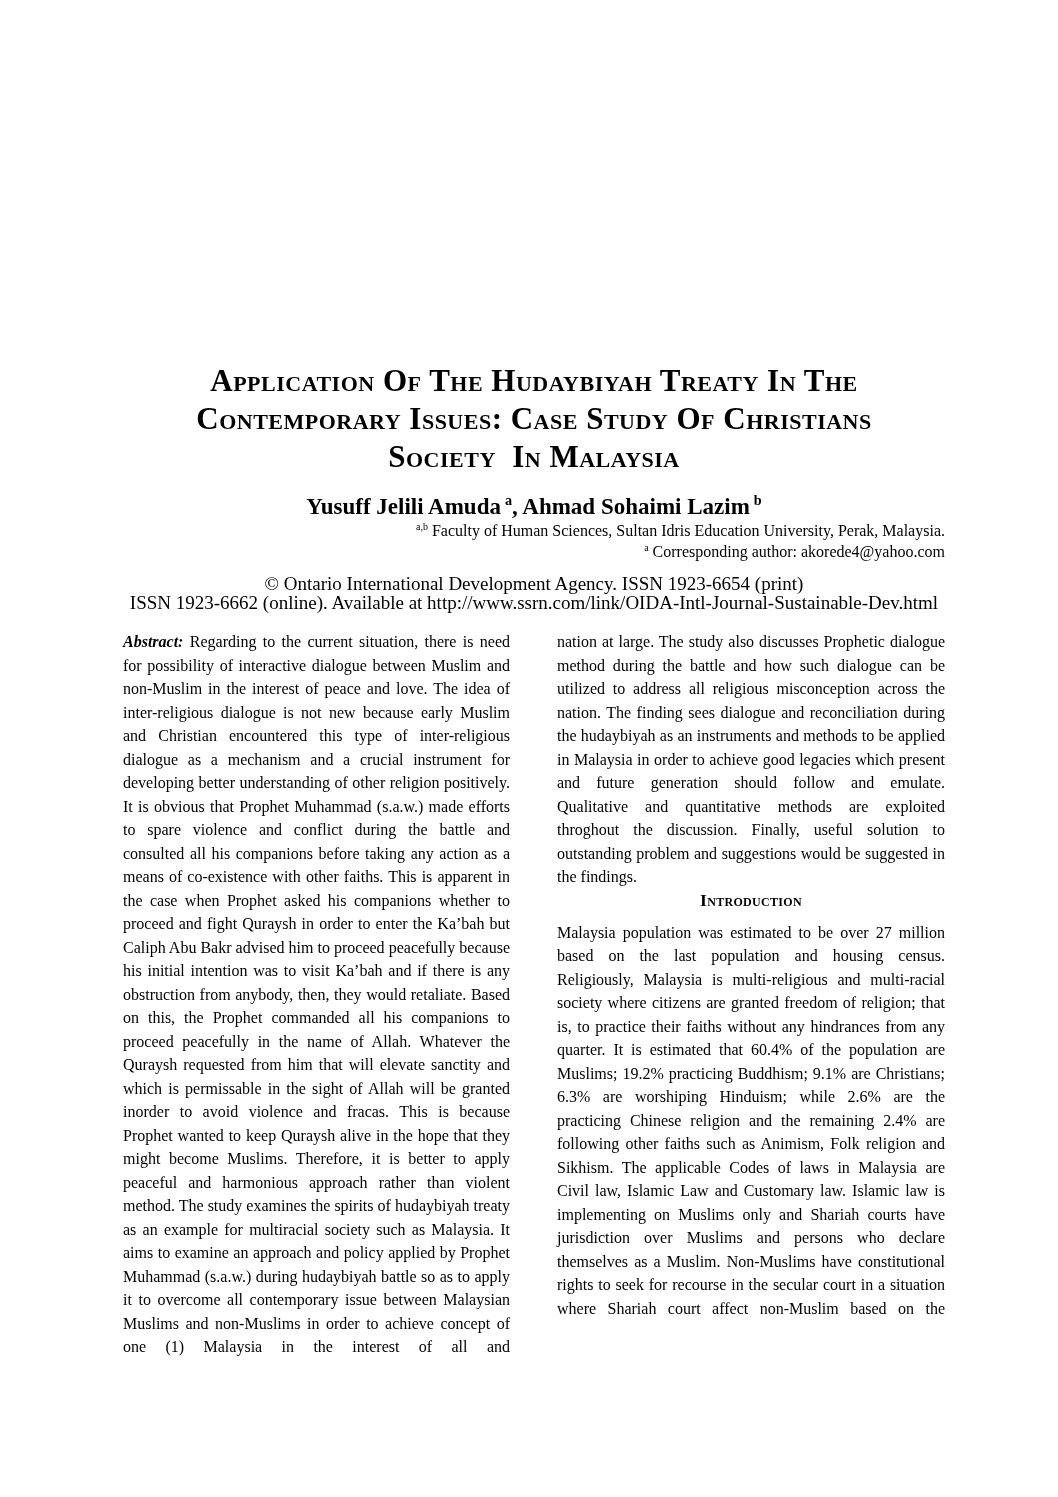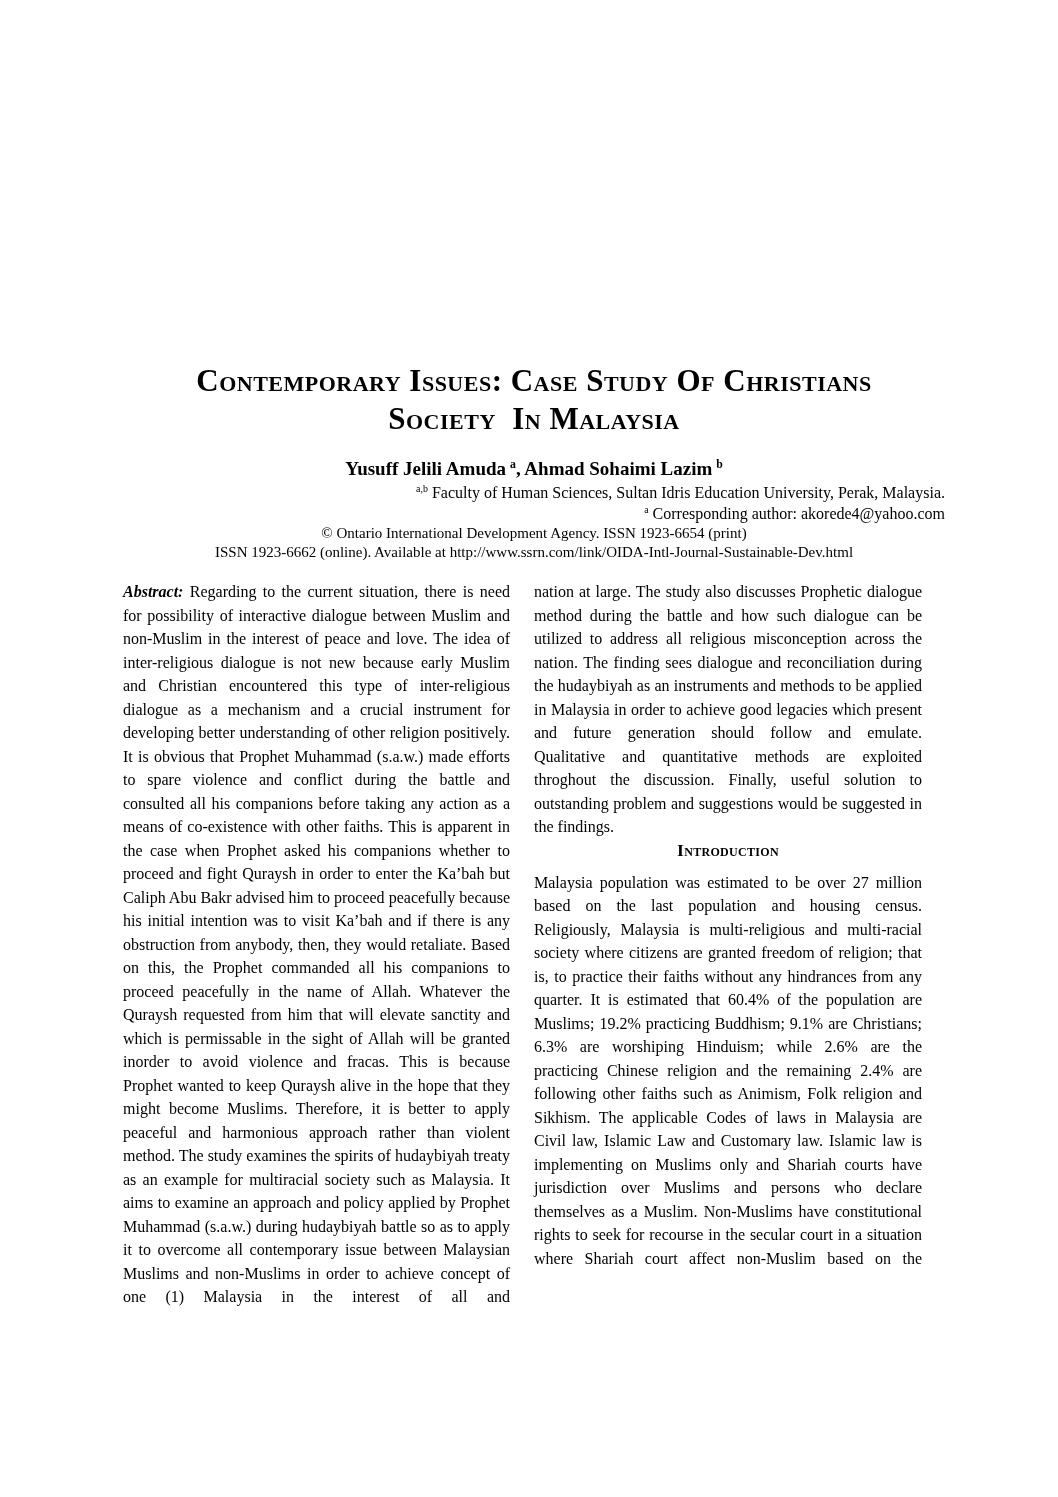--- a/index.html
+++ b/index.html
@@ -20,44 +20,44 @@
     font-variant: small-caps;
     font-size: 31px;
     line-height: 38px;
     letter-spacing: 0.5px;
   }
   .title-line { white-space: pre-wrap; }
   .authors-line {
     margin-top: 18px;
     text-align: center;
     font-weight: bold;
-    font-size: 19px;
+    font-size: 23px;
     line-height: 26px;
   }
   sup {
     font-size: 0.62em;
     line-height: 0;
     vertical-align: super;
   }
   .authors-line sup { margin-left: 4px; }
   .affiliation-line, .corresponding-line {
     text-align: right;
     font-size: 16px;
     line-height: 21px;
   }
   .imprint-block {
-    margin-top: 0;
+    margin-top: 12px;
     text-align: center;
-    font-size: 15px;
+    font-size: 19px;
     line-height: 19px;
   }
   .columns {
     margin-top: 18px;
     display: flex;
-    gap: 24px;
+    gap: 47px;
     font-size: 16px;
     line-height: 23.5px;
     text-align: justify;
   }
   .col-left  { width: 387px; }
   .col-right { width: 388px; }
   .para { margin: 0; }
   .para.continues { text-align-last: justify; }
   .para-label { font-weight: bold; font-style: italic; }
   .keywords-para { margin-top: 12px; }
@@ -70,20 +70,21 @@
     line-height: 22px;
     letter-spacing: 0.3px;
   }
 </style>
 </head>
 <body>
 
 <div class="page">
 
   <div class="title-block">
+    <div class="title-line">Application Of The Hudaybiyah Treaty In The</div>
     <div class="title-line">Contemporary Issues: Case Study Of Christians</div>
     <div class="title-line">Society  In Malaysia</div>
   </div>
 
   <div class="authors-line">
     <span>Yusuff Jelili Amuda</span><sup>a</sup><span>, </span><span>Ahmad Sohaimi Lazim</span><sup>b</sup>
   </div>
 
   <div class="affiliation-line">
     <sup>a,b</sup><span> Faculty of Human Sciences, Sultan Idris Education University, Perak, Malaysia.</span>

